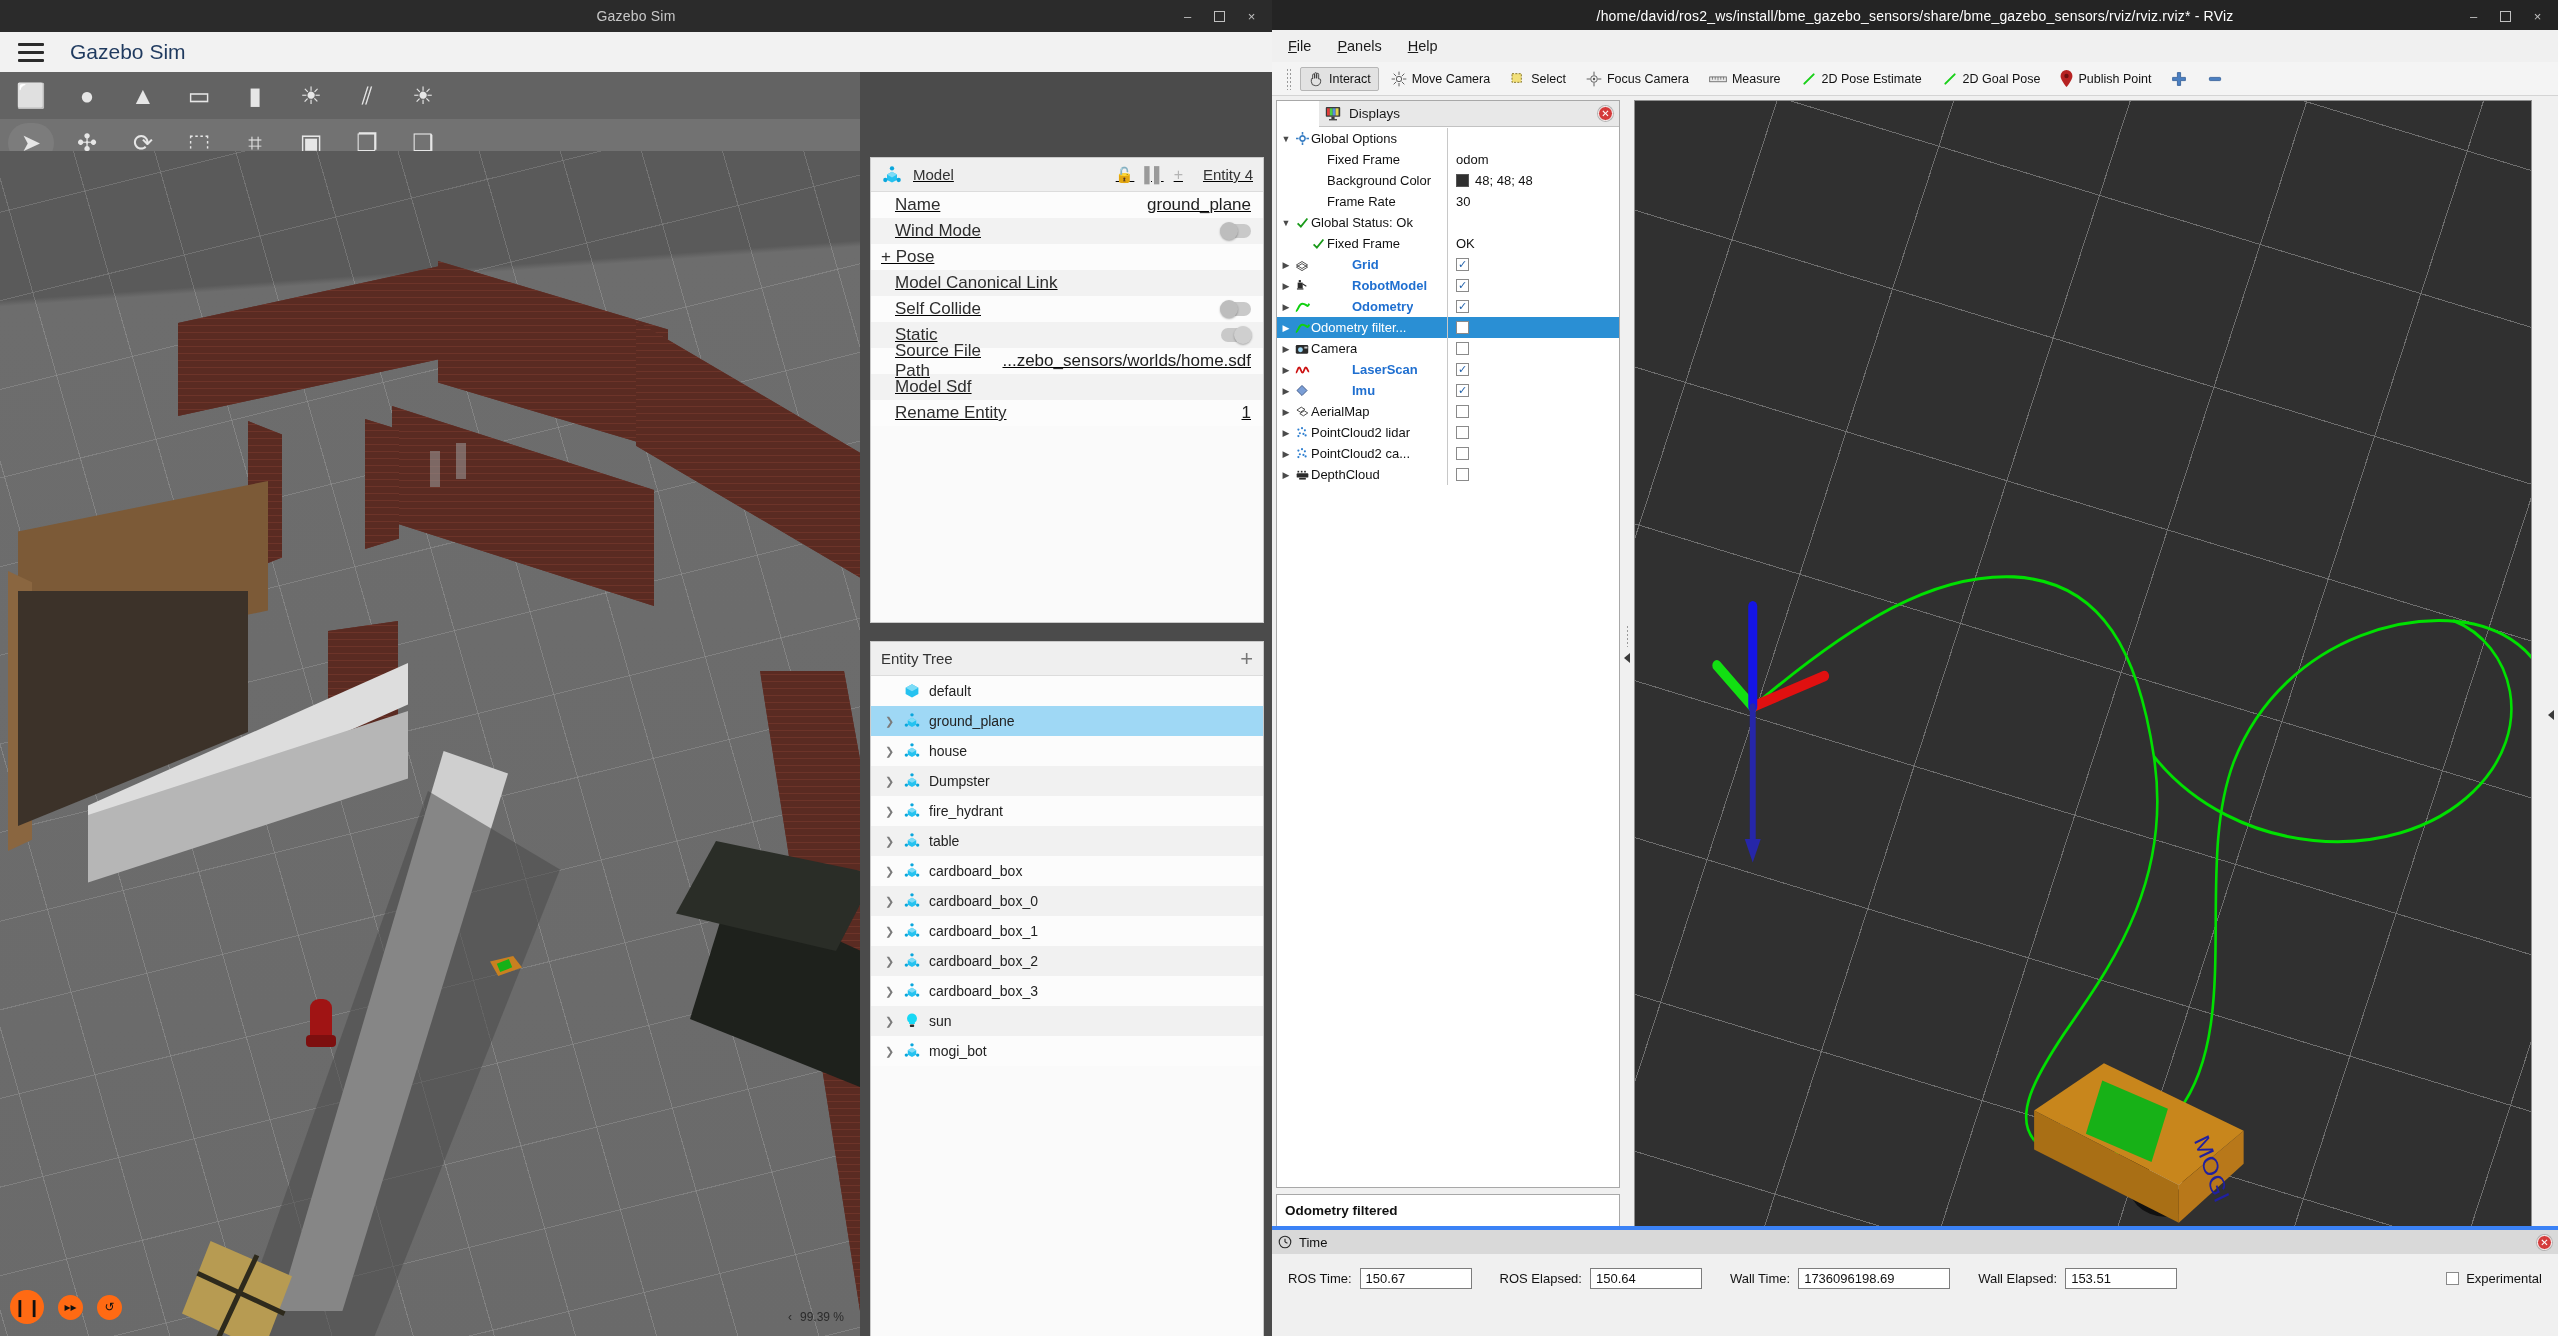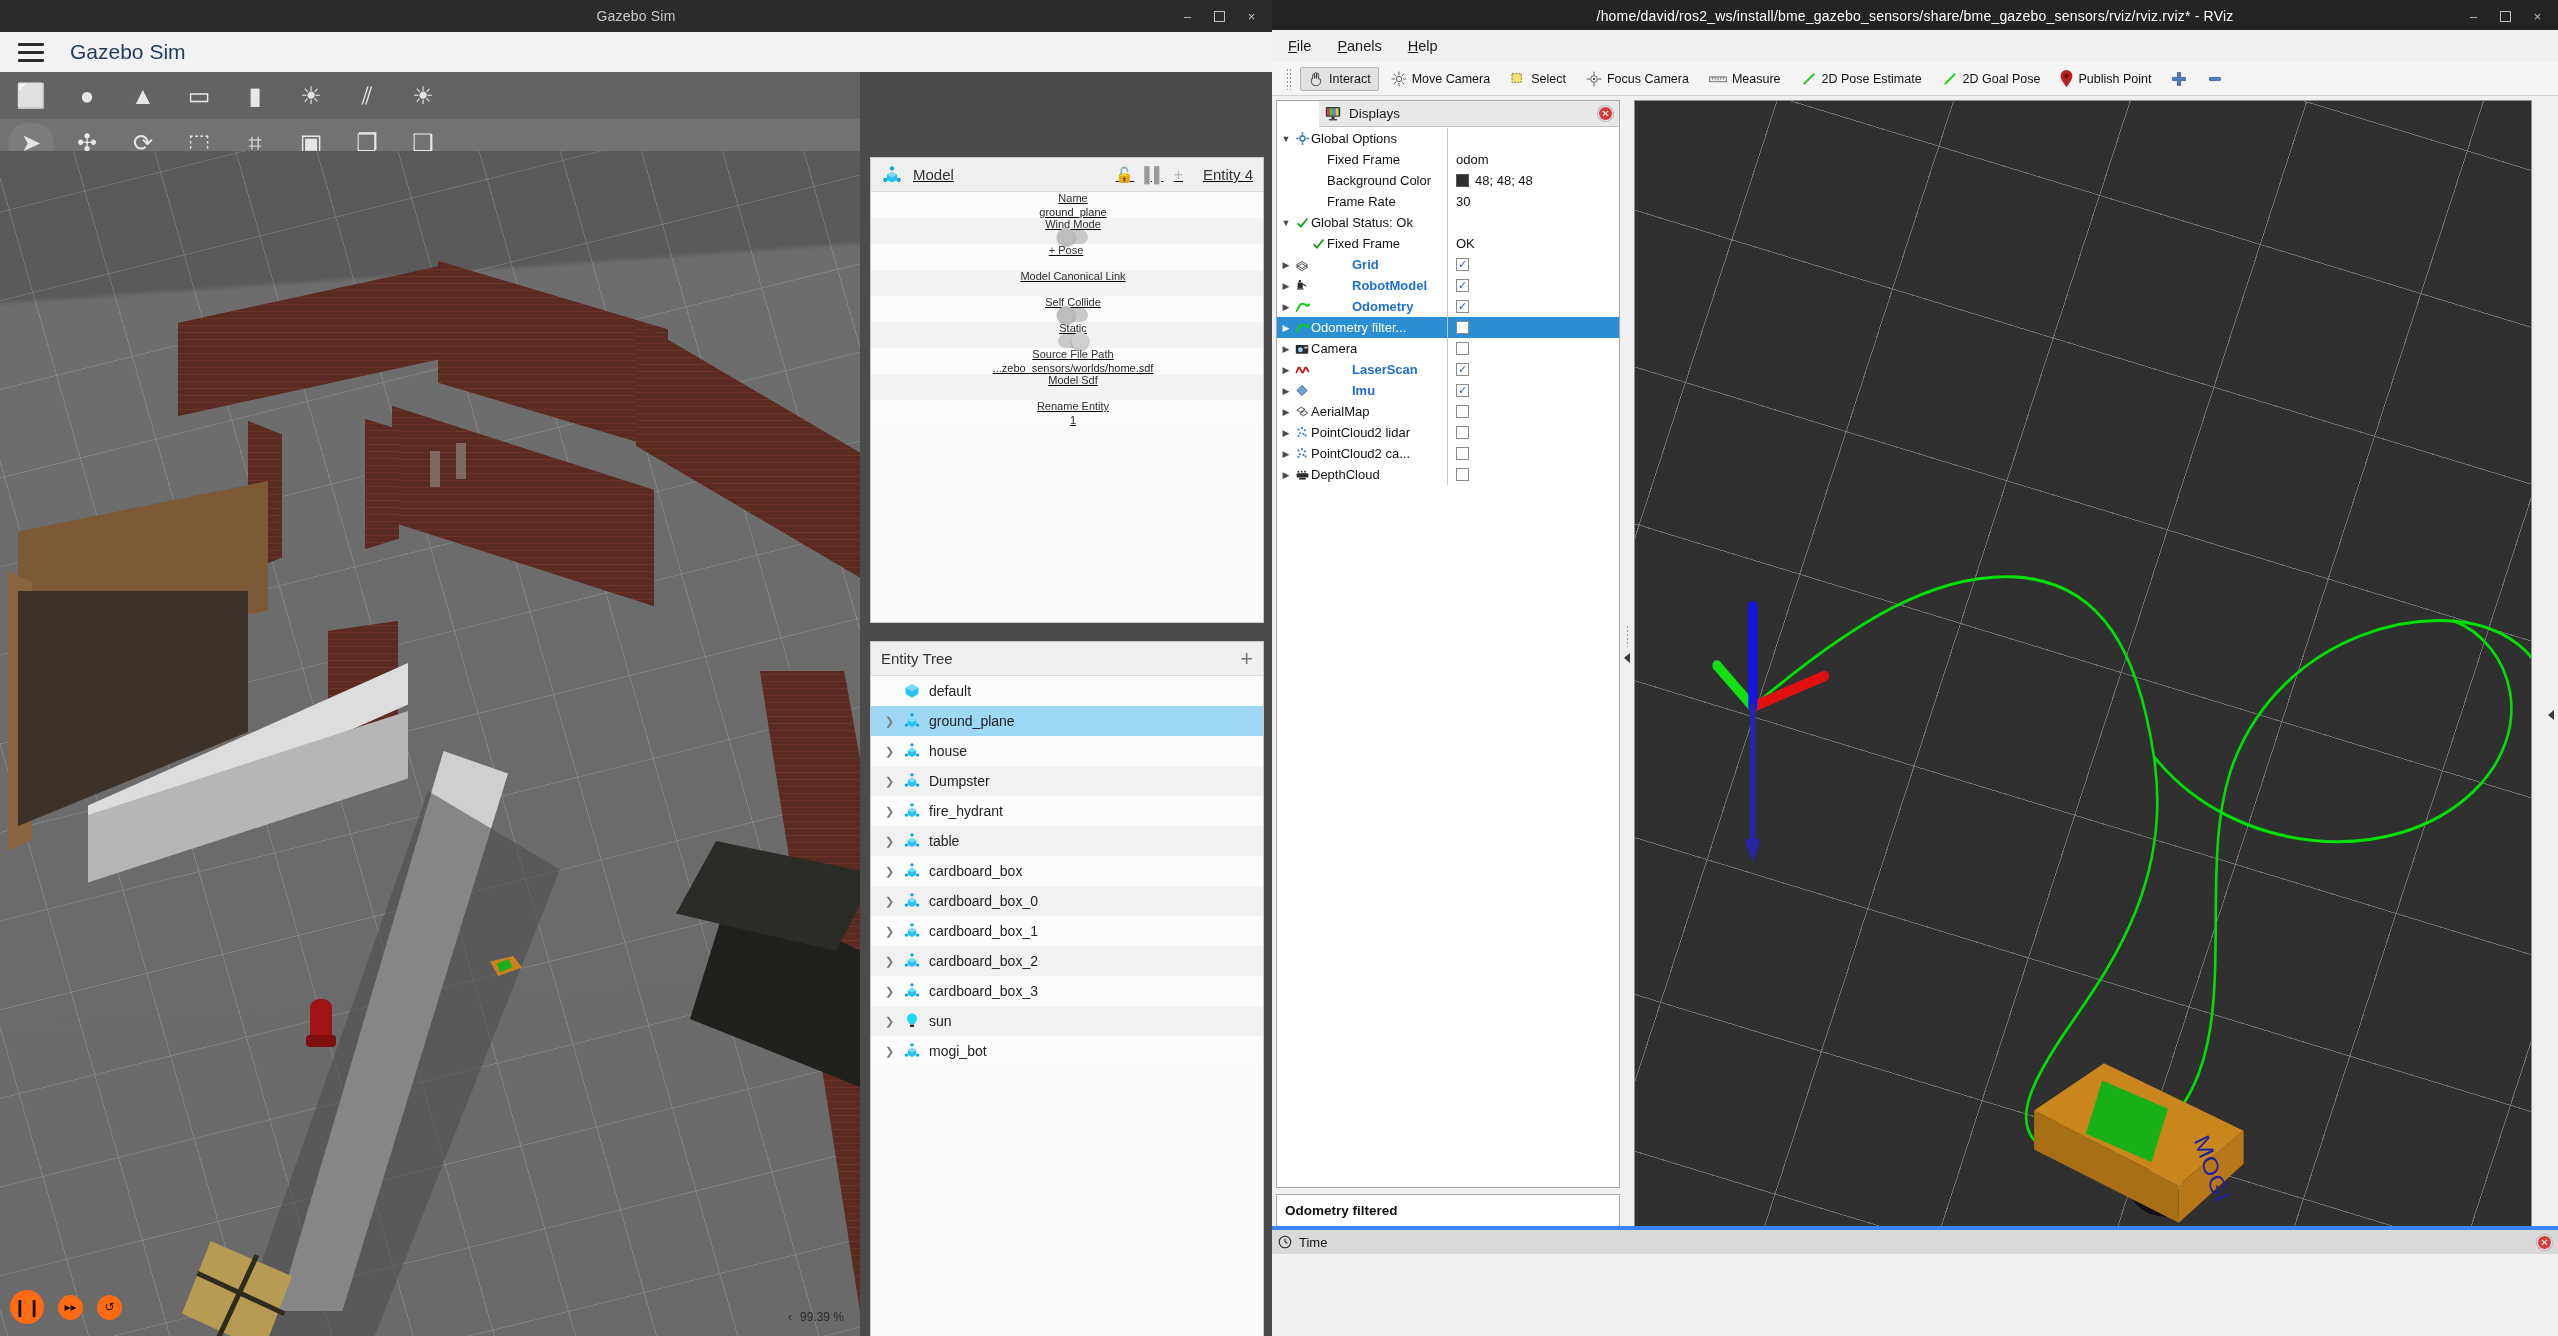--- a/index.html
+++ b/index.html
@@ -79,21 +79,21 @@
              background:#4b4b4b; padding:6px 8px 8px 8px; }
 
   .panel { background:#fafafa; border:1px solid #c9c9c9; }
   .panel-head { background:#efefef; height:34px; display:flex; align-items:center;
                 padding:0 10px; gap:10px; font-size:15px; color:#333;
                 border-bottom:1px solid #dcdcdc; }
   .panel-head .ttl { flex:0 0 auto; }
   .panel-head .spacer { flex:1 1 auto; }
 
   .kv-row { display:flex; align-items:center; height:26px; padding:0 12px 0 24px;
-            font-size:11px; color:#2e2e2e;flex-direction:column; }
+            font-size:17px; color:#2e2e2e; }
   .kv-row:nth-child(odd) { background:#fcfcfc; }
   .kv-row:nth-child(even){ background:#f2f2f2; }
   .kv-row .k { flex:1 1 auto; }
   .kv-row .v { flex:0 0 auto; color:#1e1e1e; }
   .kv-row.plus { padding-left:10px; }
   .toggle { width:30px; height:14px; border-radius:8px; background:#c9c9c9;
             position:relative; cursor:pointer; }
   .toggle::after { content:""; position:absolute; top:-2px; left:-1px; width:18px;
                    height:18px; border-radius:50%; background:#bdbdbd;
                    box-shadow:0 1px 2px rgba(0,0,0,.3); }
@@ -1032,16 +1032,33 @@
       <div id="time-panel">
         <div class="tp-head">
           <svg width="14" height="14" viewBox="0 0 16 16">
             <circle cx="8" cy="8" r="6.6" fill="none" stroke="#2b2b2b" stroke-width="1.3"></circle>
             <line x1="8" y1="8" x2="8" y2="4.2" stroke="#2b2b2b" stroke-width="1.3"></line>
             <line x1="8" y1="8" x2="10.8" y2="9.4" stroke="#2b2b2b" stroke-width="1.3"></line>
           </svg>
           <span>Time</span>
           <span class="dp-close" style="margin-left:auto;">✕</span>
         </div>
+        <div class="tp-row" id="tp-fields">
+            <label>ROS Time:</label>
+            <input type="text" value="150.67" style="width: 112px;">
+            <span style="width: 12px;"></span>
+            <label>ROS Elapsed:</label>
+            <input type="text" value="150.64" style="width: 112px;">
+            <span style="width: 12px;"></span>
+            <label>Wall Time:</label>
+            <input type="text" value="1736096198.69" style="width: 152px;">
+            <span style="width: 12px;"></span>
+            <label>Wall Elapsed:</label>
+            <input type="text" value="153.51" style="width: 112px;">
+            <div class="tp-right">
+              <span class="cb"></span>
+              <span>Experimental</span>
+            </div>
+          </div>
       </div>
     </div>
   </div>
 </div>
 
 </body></html>

